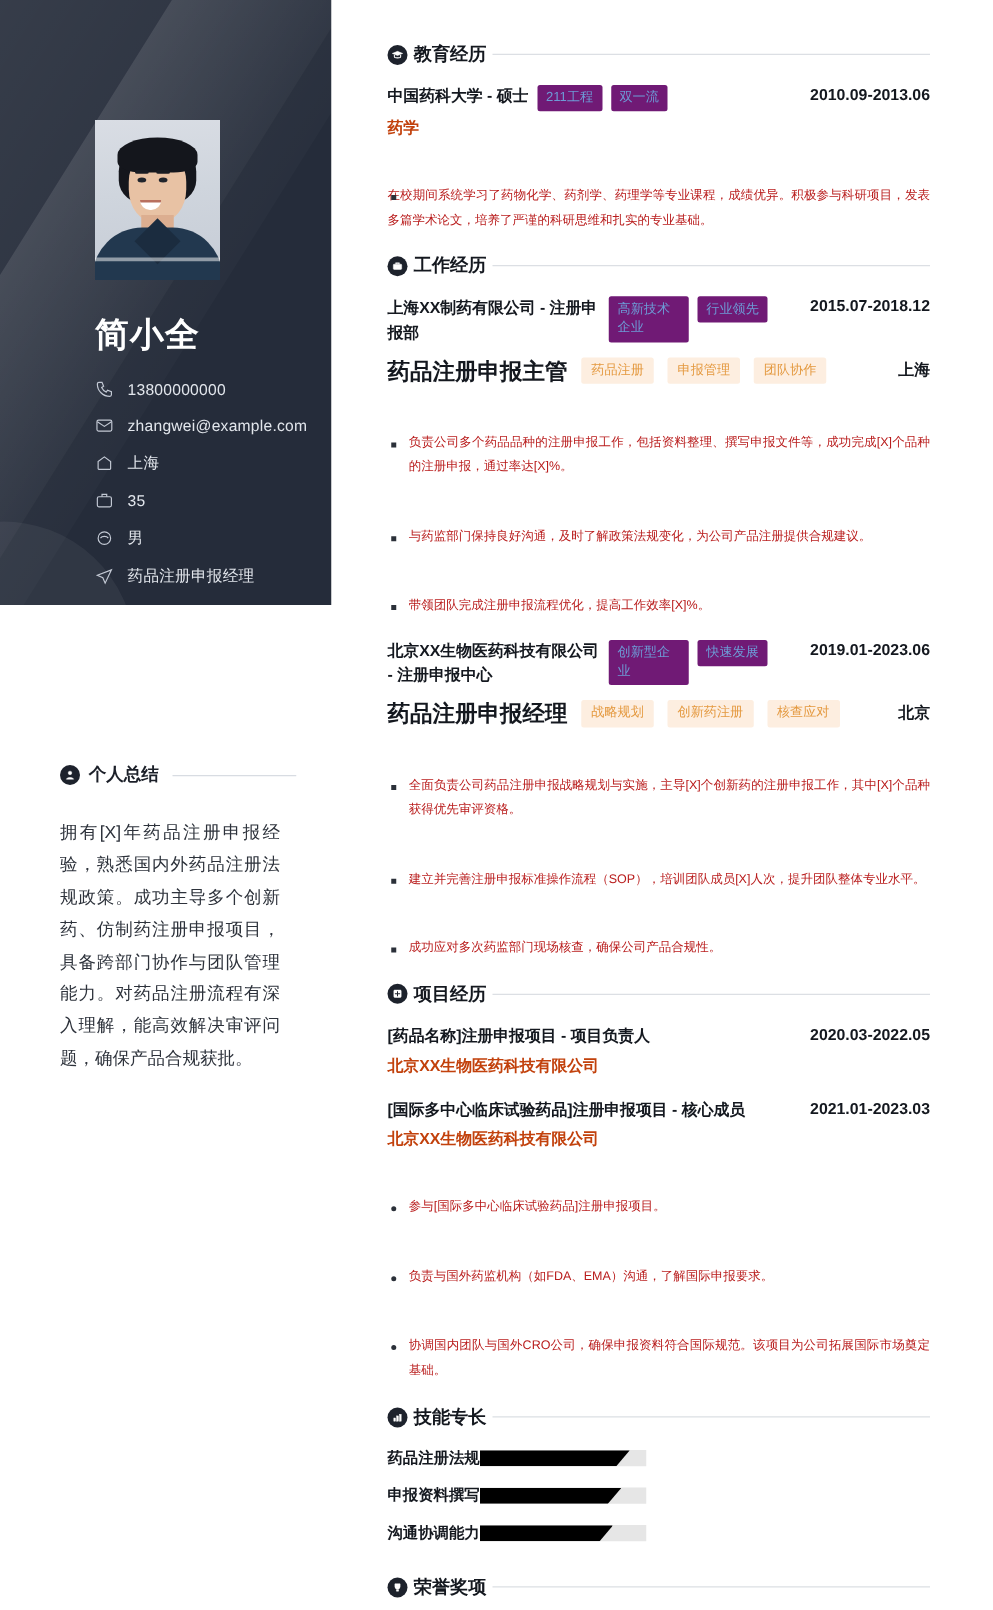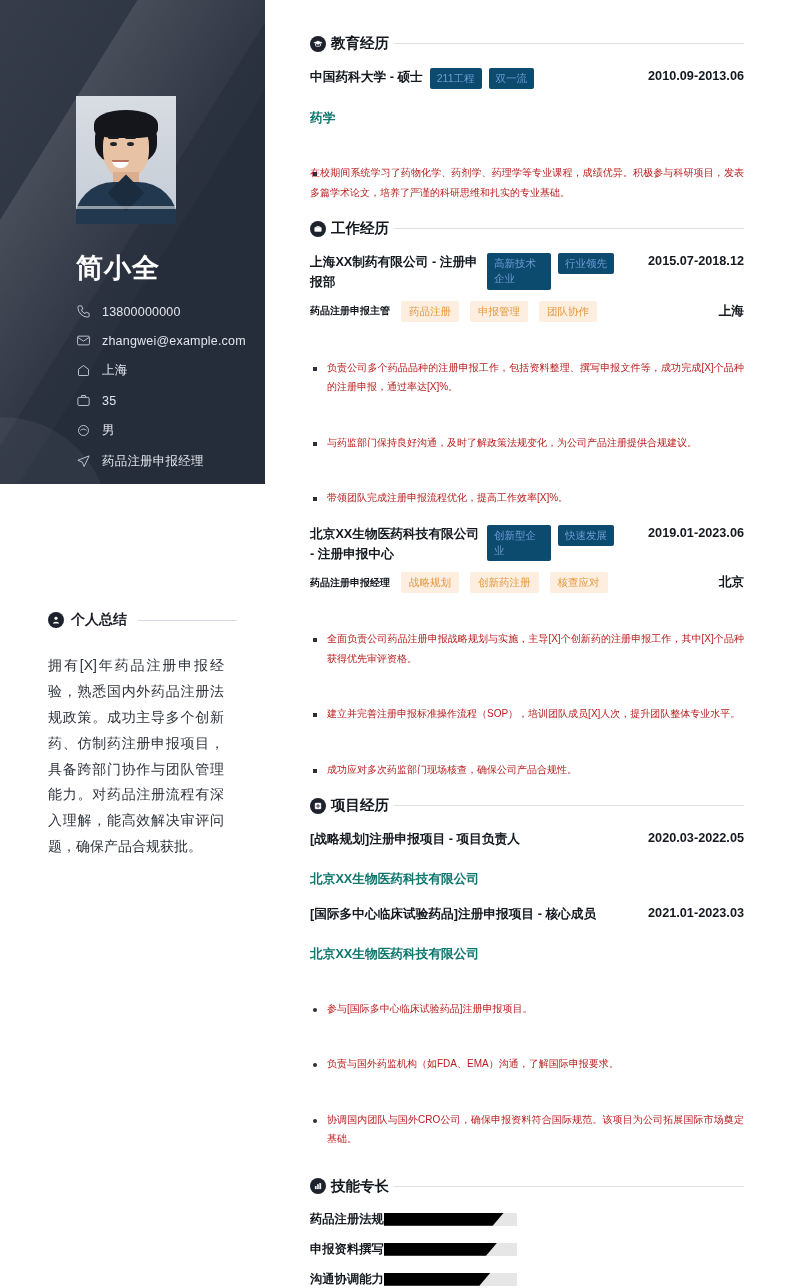--- a/index.html
+++ b/index.html
@@ -83,30 +83,30 @@
   .sec-ico svg { width:10px; height:10px; fill:#fff; stroke:#fff; }
   .sec-title { font-size:14.5px; font-weight:700; color:#14181f; white-space:nowrap; }
   .sec-line { flex:1; height:1px; background:#dcdfe4; }
 
   .entry { margin-bottom:17px; }
   .e-top { display:flex; align-items:flex-start; justify-content:space-between; gap:10px; }
   .e-left { display:flex; align-items:flex-start; flex-wrap:wrap; gap:7px; max-width:330px; }
   .e-org { font-size:12.7px; font-weight:700; color:#14181f; line-height:1.55; max-width:170px; }
   .e-org.wide { max-width:330px; }
   .tag { font-size:10.5px; line-height:1.45; padding:3px 7px; border-radius:2px; max-width:64px; }
-  .tag.blue { background:#0c4a6e; color:#6d9bd6; }
+  .tag.blue { background:#701a75; color:#6d9bd6; }
   .e-date { font-size:12.7px; font-weight:700; color:#14181f; white-space:nowrap; padding-top:1px; }
 
   .e-role { display:flex; align-items:center; justify-content:space-between; margin-top:8px; gap:10px; }
   .role-left { display:flex; align-items:center; gap:11px; flex-wrap:wrap; }
-  .role-name { font-size:10px; font-weight:700; color:#14181f; }
+  .role-name { font-size:18px; font-weight:700; color:#14181f; }
   .tag.orange { background:#fdeee0; color:#e4993f; padding:3px 8px; max-width:none; }
   .e-loc { font-size:12.7px; font-weight:700; color:#14181f; white-space:nowrap; }
 
-  .e-sub { font-size:12.7px; font-weight:700; color:#0f766e; margin-top:21px; }
+  .e-sub { font-size:12.7px; font-weight:700; color:#c2410c; margin-top:5px; }
 
   ul.bullets { list-style:none; margin:10px 0 0 0; }
   ul.bullets li { position:relative; padding-left:17px; font-size:10px; line-height:1.95;
     color:#b91c1c; text-align:justify; margin-bottom:1px;margin-top:36px; }
   ul.bullets li::before { content:""; position:absolute; left:3px; top:9px;
     width:4px; height:4px; background:#2b3039; }
   ul.bullets.round li::before { border-radius:50%; }
 
   
   .skills-grid { display:flex; flex-wrap:wrap; gap:0 22px; margin-top:4px; }
@@ -350,41 +350,41 @@
               <rect x="5" y="5" width="14" height="14" rx="1.5" fill="#fff"></rect>
               <path d="M12 7v10M7 12h10" stroke="#1d222c" stroke-width="2"></path>
             </svg>
           </span>
         <span class="sec-title">项目经历</span>
         <span class="sec-line"></span>
       </div>
 
       <div class="entry">
         <div class="e-top">
-          <span class="e-org wide">[战略规划]注册申报项目 - 项目负责人</span>
+          <span class="e-org wide">[药品名称]注册申报项目 - 项目负责人</span>
           <span class="e-date">2020.03-2022.05</span>
         </div>
         <div class="e-sub">北京XX生物医药科技有限公司</div>
       </div>
 
       <div class="entry">
         <div class="e-top">
           <span class="e-org wide">[国际多中心临床试验药品]注册申报项目 - 核心成员</span>
           <span class="e-date">2021.01-2023.03</span>
         </div>
         <div class="e-sub">北京XX生物医药科技有限公司</div>
         <ul class="bullets round">
           <li>参与[国际多中心临床试验药品]注册申报项目。</li>
           <li>负责与国外药监机构（如FDA、EMA）沟通，了解国际申报要求。</li>
           <li>协调国内团队与国外CRO公司，确保申报资料符合国际规范。该项目为公司拓展国际市场奠定基础。</li>
         </ul>
       </div>
     </section>
 
-    <section class="section" style="margin-top:28px;">
+    <section class="section" style="margin-top:18px;">
       <div class="sec-head">
         <span class="sec-ico">
             <svg viewBox="0 0 24 24">
               <rect x="5" y="13" width="3" height="6" fill="#fff"></rect>
               <rect x="10.5" y="9" width="3" height="10" fill="#fff"></rect>
               <rect x="16" y="6" width="3" height="13" fill="#fff"></rect>
             </svg>
           </span>
         <span class="sec-title">技能专长</span>
         <span class="sec-line"></span>

